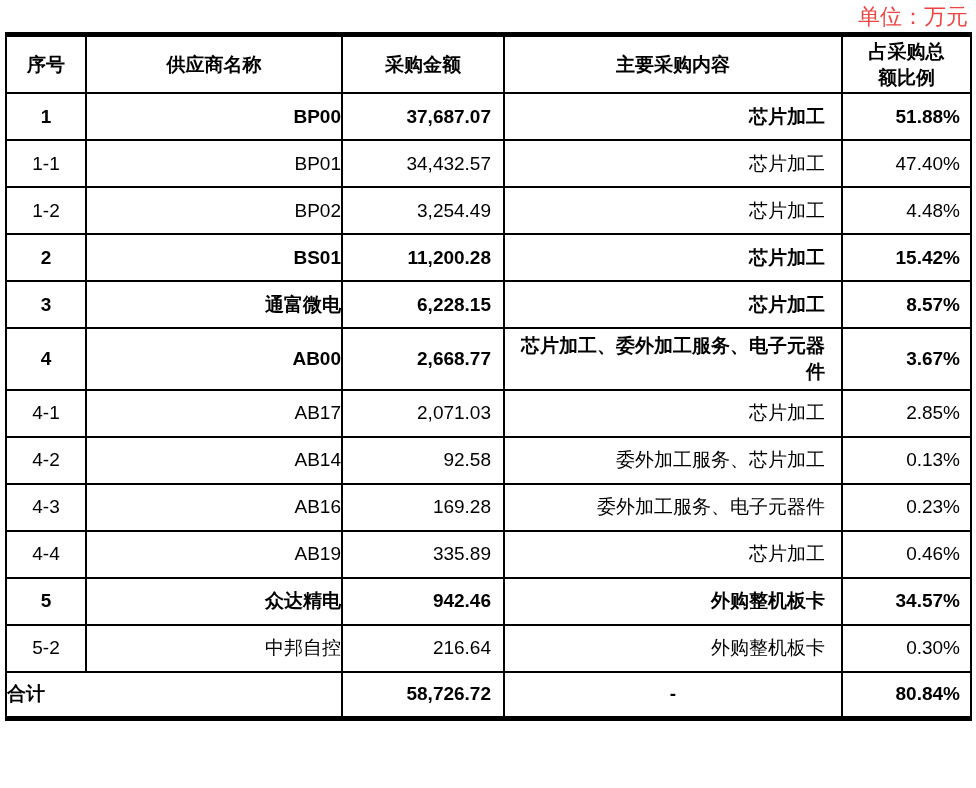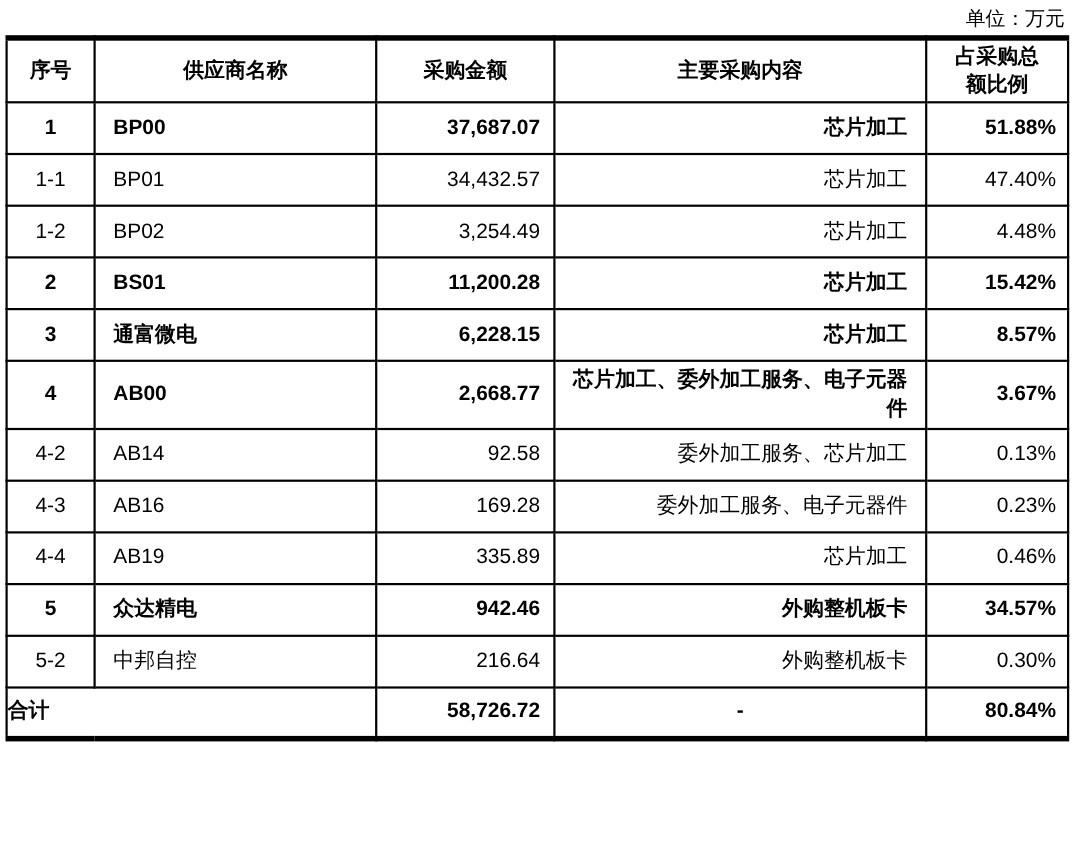--- a/index.html
+++ b/index.html
@@ -3,21 +3,21 @@
 <meta charset="utf-8">
 <style>
   html,body{margin:0;padding:0;background:#ffffff;}
   .page{
     width:976px;height:788px;background:#ffffff;box-sizing:border-box;
     font-family:"Liberation Sans","DejaVu Sans",sans-serif;color:#000000;
     position:relative;overflow:hidden;
   }
   .unit-row{
     position:absolute;top:4px;left:5px;width:963px;
-    text-align:right;font-size:18px;line-height:26px;color:#000000;
+    text-align:right;font-size:22px;line-height:26px;color:#ef4444;
   }
   table.main{
     position:absolute;top:32px;left:5px;
     width:965px;border-collapse:collapse;table-layout:fixed;
     border-top:5px solid #000;border-bottom:5px solid #000;border-radius:10px;
   }
   col.w-no{width:80px;}
   col.w-sup{width:256px;}
   col.w-amt{width:162px;}
   col.w-cnt{width:338px;}
@@ -26,21 +26,21 @@
     border:2px solid #000;
     font-size:19px;line-height:1.35;
     vertical-align:middle;
     box-sizing:border-box;
     padding:4px 0;
   }
   thead th{height:58px;font-weight:bold;text-align:center;padding:2px 4px;}
   tbody td,tfoot td{height:47px;}
   .wrap-head{display:inline-block;max-width:4.6em;}
   .c-no{text-align:center;}
-  .c-sup{text-align:left;padding-left:16px;padding-right:14px;}
+  .c-sup{text-align:right;padding-left:16px;padding-right:0;}
   .c-amt{text-align:right;padding-right:12px;}
   .c-cnt{text-align:right;padding-left:14px;padding-right:16px;}
   .c-rat{text-align:right;padding-right:10px;}
   tr.emph td{font-weight:bold;}
   tfoot td{font-weight:bold;}
   .c-total{text-align:left;}
   .c-dash{text-align:center;padding-left:0;padding-right:0;}
 </style>
 </head>
 <body>
@@ -103,20 +103,27 @@
         <td class="c-rat">8.57%</td>
       </tr>
       <tr class="emph">
         <td class="c-no">4</td>
         <td class="c-sup">AB00</td>
         <td class="c-amt">2,668.77</td>
         <td class="c-cnt">芯片加工、委外加工服务、电子元器件</td>
         <td class="c-rat">3.67%</td>
       </tr>
       <tr>
+        <td class="c-no">4-1</td>
+        <td class="c-sup">AB17</td>
+        <td class="c-amt">2,071.03</td>
+        <td class="c-cnt">芯片加工</td>
+        <td class="c-rat">2.85%</td>
+      </tr>
+      <tr>
         <td class="c-no">4-2</td>
         <td class="c-sup">AB14</td>
         <td class="c-amt">92.58</td>
         <td class="c-cnt">委外加工服务、芯片加工</td>
         <td class="c-rat">0.13%</td>
       </tr>
       <tr>
         <td class="c-no">4-3</td>
         <td class="c-sup">AB16</td>
         <td class="c-amt">169.28</td>

